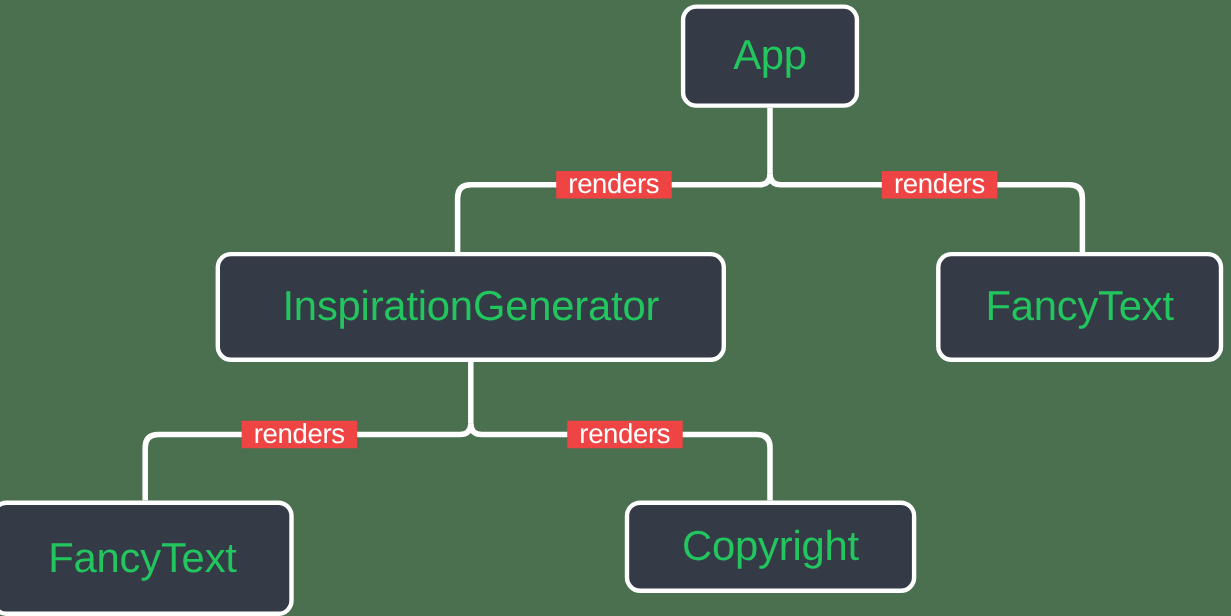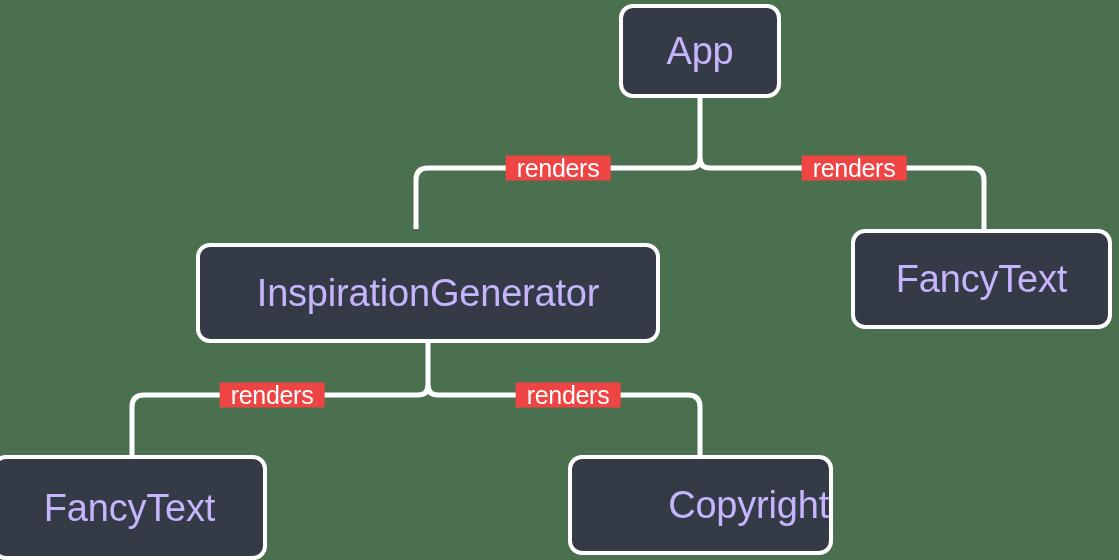--- a/index.html
+++ b/index.html
@@ -29,21 +29,21 @@
     position: absolute;
     box-sizing: border-box;
     background: #343a46;
     border: 4px solid #ffffff;
     border-radius: 14px;
     display: flex;
     align-items: center;
     justify-content: center;
   }
   .node-label {
-    color: #c4b5fd;
+    color: #22c55e;
     font-family: "Liberation Sans", sans-serif;
     font-size: 38px;
     font-weight: 400;
     letter-spacing: -0.2px;
     white-space: nowrap;
     line-height: 1;
   }
   .edge-label {
     position: absolute;
     color: #ffffff;
@@ -82,29 +82,29 @@
 
   <div class="edge-label" style="left:558px; top:168px;">renders</div>
   <div class="edge-label" style="left:854px; top:168px;">renders</div>
   <div class="edge-label" style="left:272px; top:395px;">renders</div>
   <div class="edge-label" style="left:568px; top:395px;">renders</div>
 
   <div class="node-box" style="left:619px; top:4px; width:162px; height:94px;">
     <span class="node-label">App</span>
   </div>
 
-  <div class="node-box" style="left:196px; top:243px; width:464px; height:100px;">
+  <div class="node-box" style="left:196px; top:229px; width:464px; height:100px;">
     <span class="node-label">InspirationGenerator</span>
   </div>
 
   <div class="node-box" style="left:851px; top:229px; width:261px; height:100px;">
     <span class="node-label">FancyText</span>
   </div>
 
   <div class="node-box" style="left:-8px; top:455px; width:275px; height:105px;">
     <span class="node-label">FancyText</span>
   </div>
 
-  <div class="node-box" style="left:568px; top:455px; width:265px; height:100px;justify-content:flex-end;">
+  <div class="node-box" style="left:568px; top:455px; width:265px; height:84px;">
     <span class="node-label">Copyright</span>
   </div>
 
 </div>
 
 </body></html>

